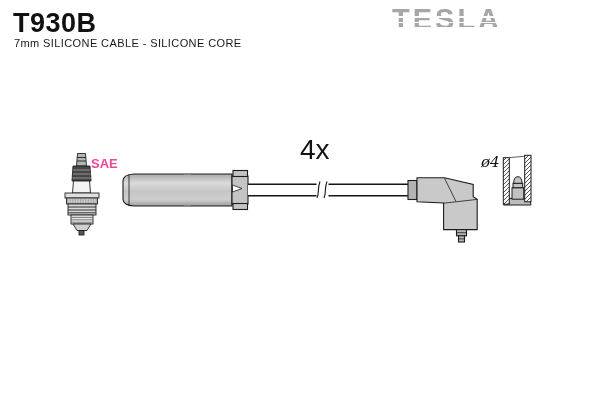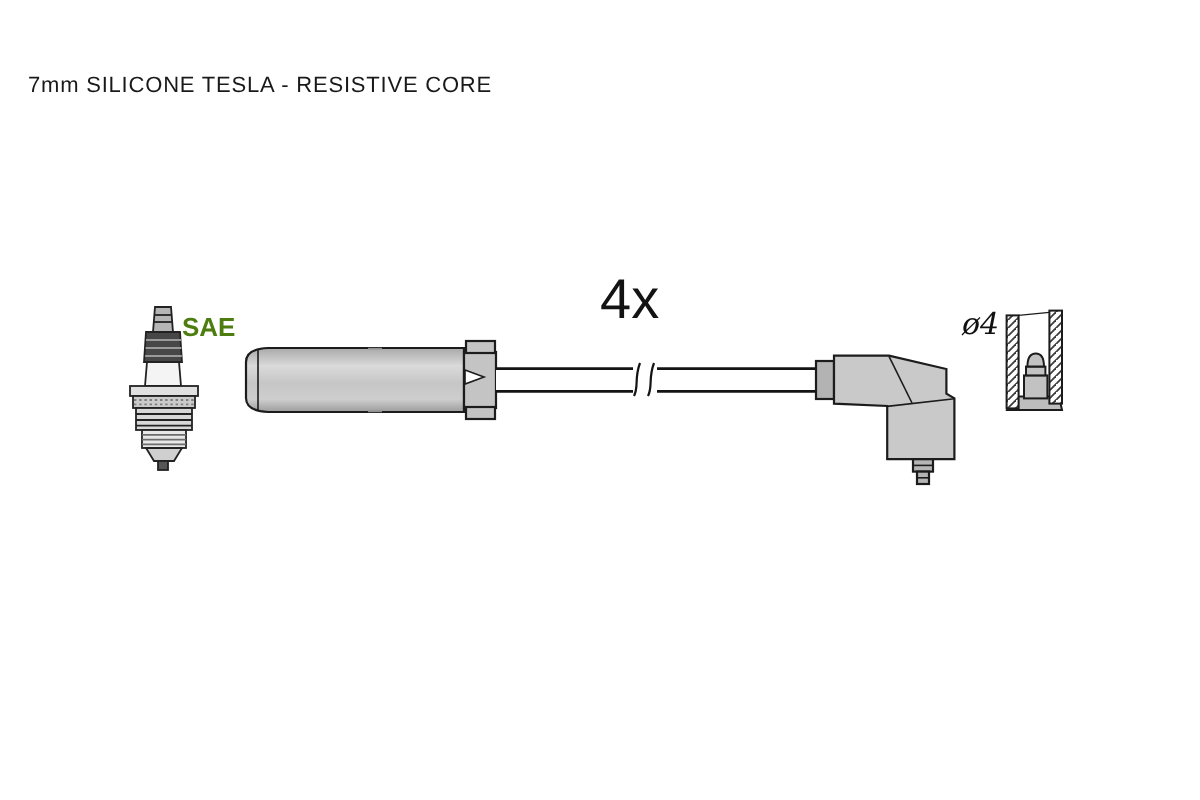--- a/index.html
+++ b/index.html
@@ -26,36 +26,43 @@
   .brand-logo .stripe{
     position:absolute;left:0;width:118px;height:1.8px;background:#ffffff;
   }
   .stripe.s1{top:12px;} .stripe.s2{top:17.5px;} .stripe.s3{top:23px;}
   .qty-label{
     position:absolute;left:300px;top:134px;
     font-size:28px;font-weight:400;color:#131313;
   }
   .sae-label{
     position:absolute;left:91px;top:156px;
-    font-size:13px;font-weight:700;color:#4d7c0f;
+    font-size:13px;font-weight:700;color:#ec4899;
   }
   .dia-label{
     position:absolute;left:481px;top:153px;
     font-size:15px;font-weight:400;font-style:italic;color:#111111;
     font-family:"DejaVu Serif","Liberation Serif",serif;
   }
   svg.drawing{position:absolute;left:0;top:0;width:600px;height:400px;}
 </style>
 </head>
 <body>
 
 <div class="canvas">
 
-  <div class="subtitle">7mm SILICONE TESLA - RESISTIVE CORE</div>
+  <div class="part-number">T930B</div>
+  <div class="subtitle">7mm SILICONE CABLE - SILICONE CORE</div>
 
+  <div class="brand-logo">
+    <span class="logo-text">TESLA</span>
+    <i class="stripe s1"></i>
+    <i class="stripe s2"></i>
+    <i class="stripe s3"></i>
+  </div>
 
   <div class="qty-label">4x</div>
   <div class="sae-label">SAE</div>
   <div class="dia-label">ø4</div>
 
   <svg class="drawing" viewBox="0 0 600 400">
     <defs>
       <linearGradient id="bootGrad" x1="0" y1="0" x2="0" y2="1">
         <stop offset="0" stop-color="#a9a9a9"></stop>
         <stop offset="0.28" stop-color="#dadada"></stop>

